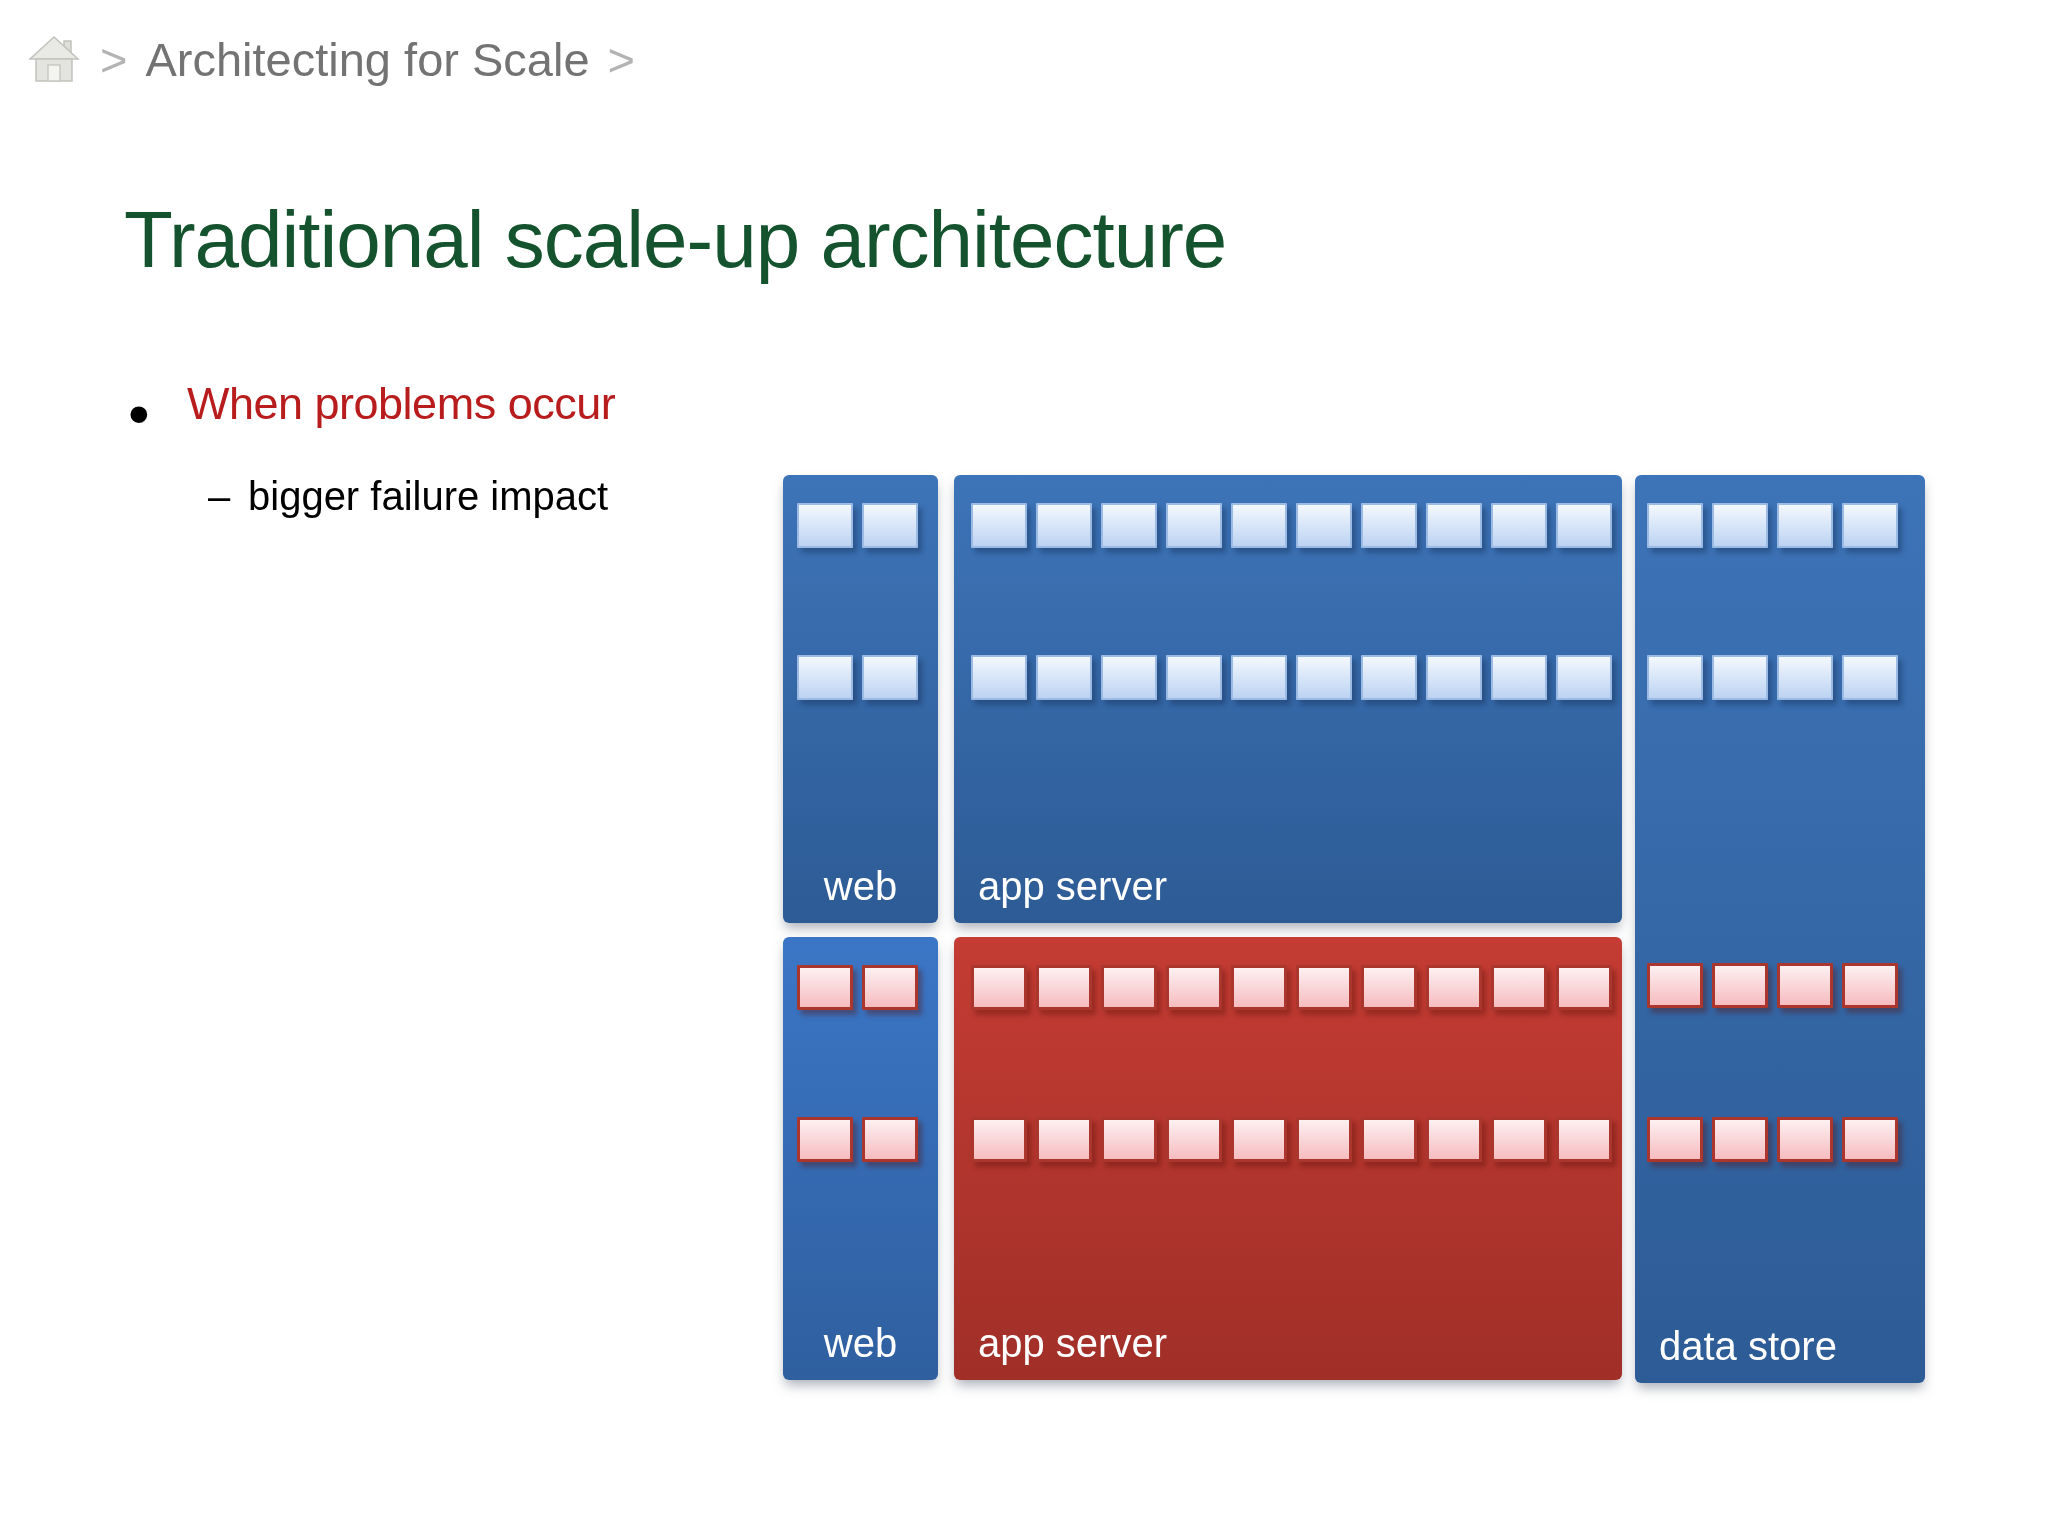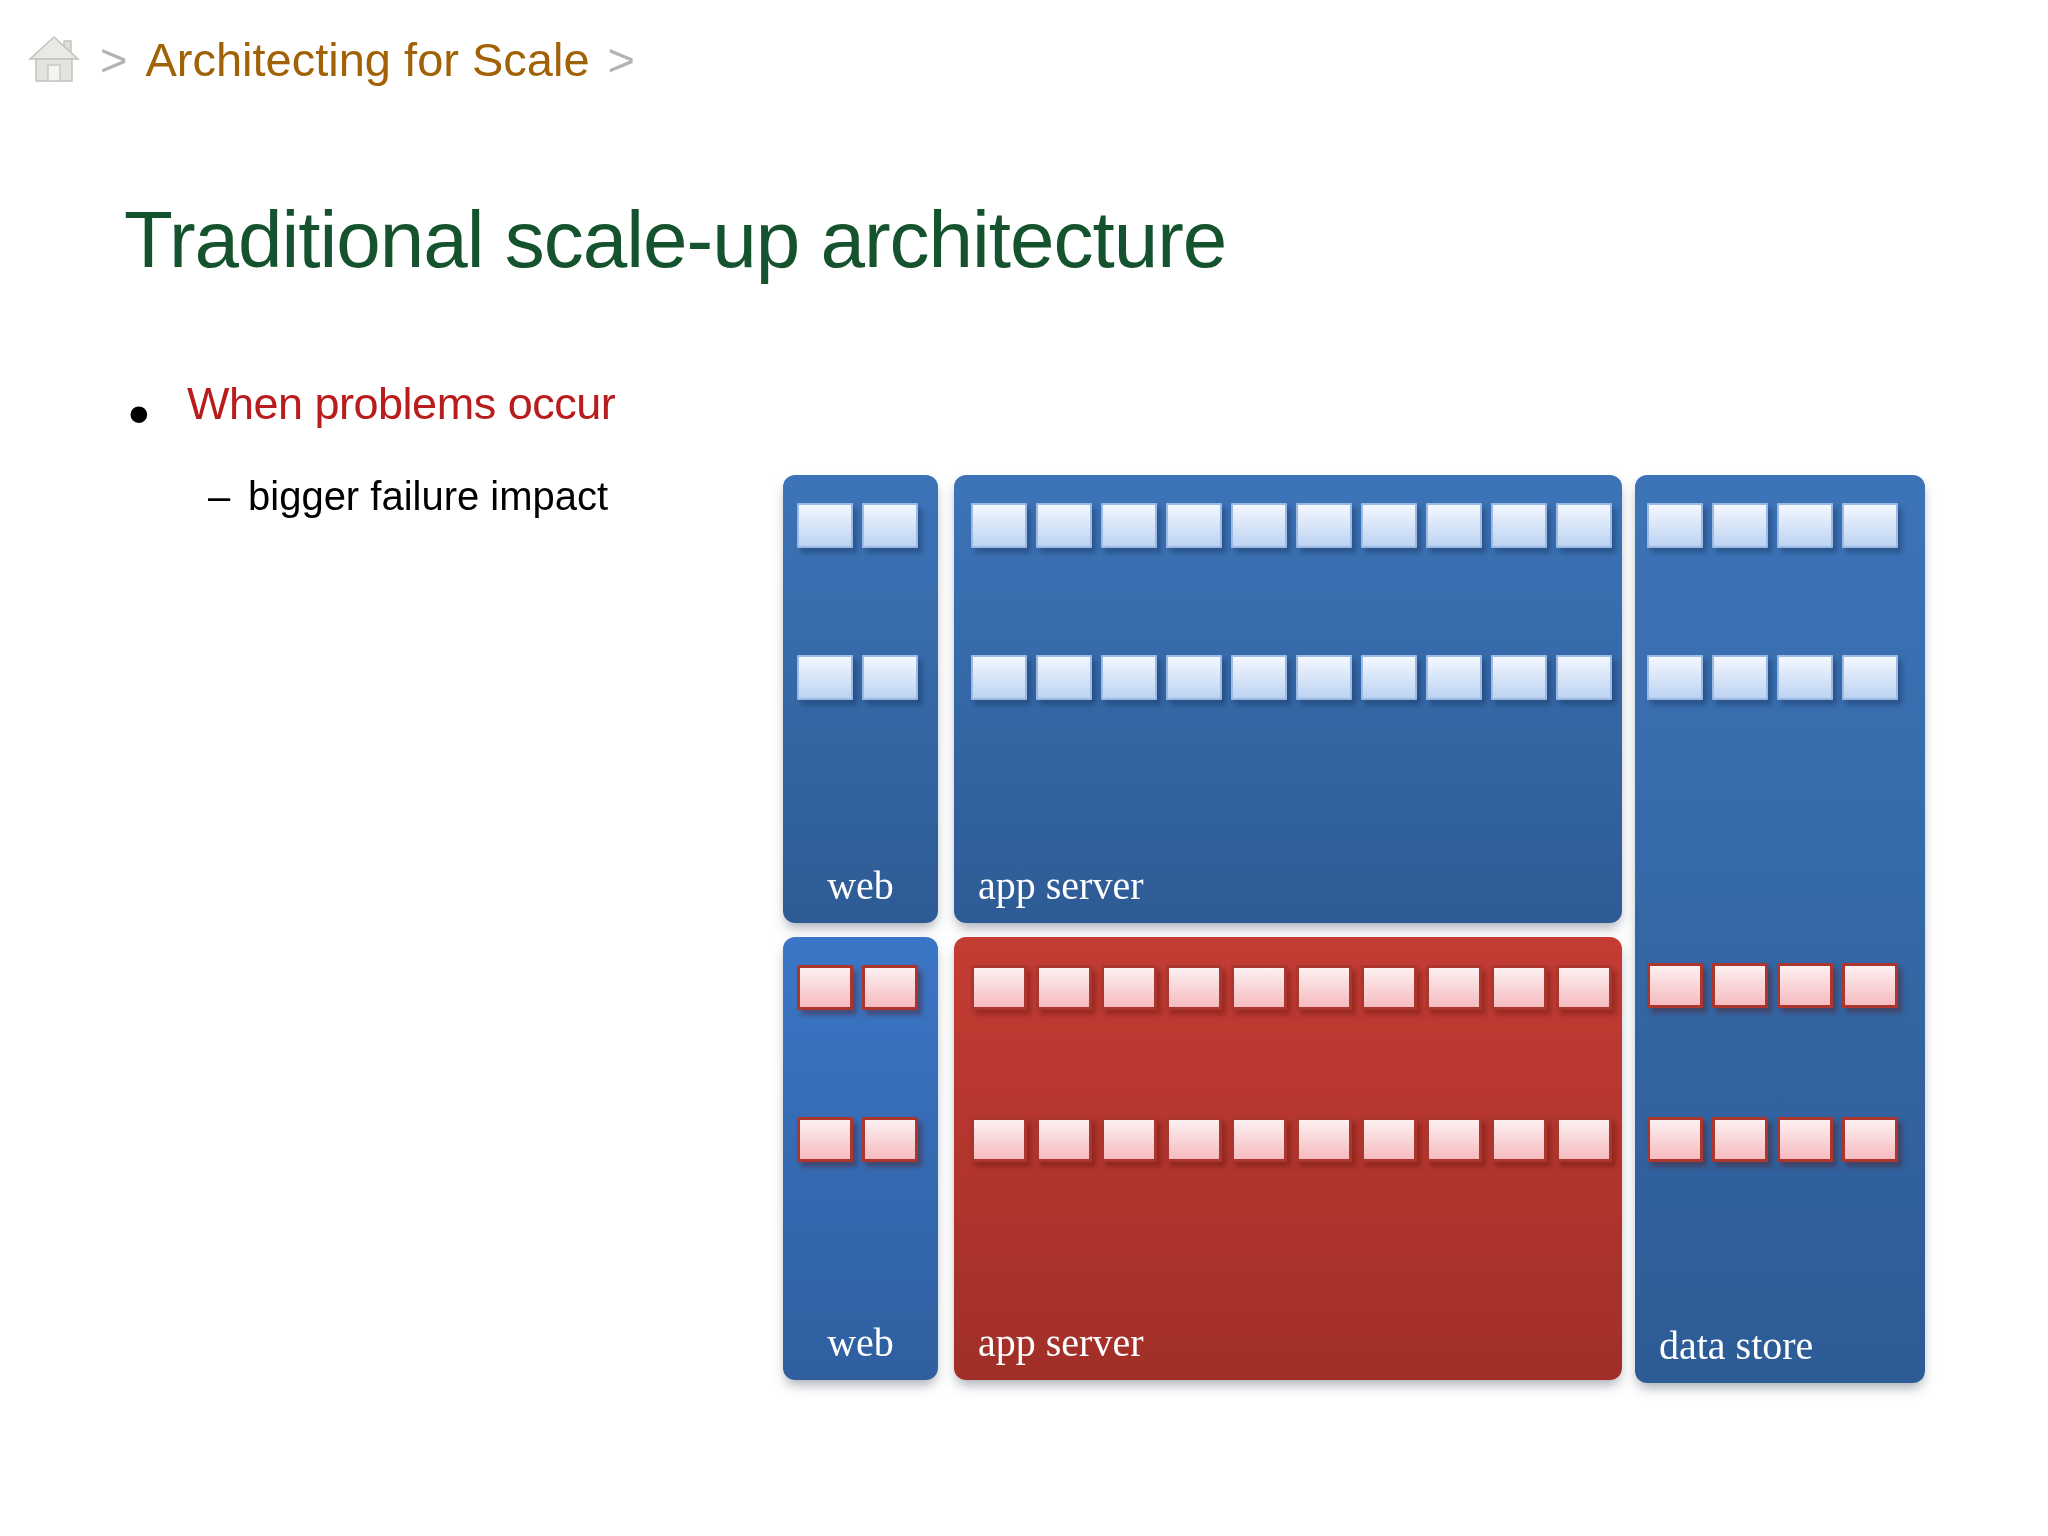--- a/index.html
+++ b/index.html
@@ -6,41 +6,40 @@
   body{
     width:2048px;height:1536px;position:relative;background:#ffffff;
     font-family:"Liberation Sans", sans-serif;overflow:hidden;
   }
 
   
   .breadcrumb{
     position:absolute;left:26px;top:28px;height:62px;
     display:flex;align-items:center;gap:18px;font-size:47px;
   }
-  .crumb-muted{color:#a16207;}
+  .crumb-muted{color:#737373;}
   .crumb-sep{color:#b3b3b3;}
   .crumb-current{color:#000000;}
   .home-icon{width:56px;height:56px;display:block;}
 
   
   .slide-title{
     position:absolute;left:124px;top:196px;margin:0;
     font-size:80px;font-weight:400;color:#14532d;letter-spacing:-1px;line-height:1.1;
   }
   .bullet-dot{position:absolute;left:128px;top:378px;font-size:62px;color:#000;}
   .bullet-text{position:absolute;left:187px;top:378px;font-size:45px;color:#b91c1c;letter-spacing:-0.5px;}
   .sub-dash{position:absolute;left:208px;top:474px;font-size:40px;color:#000;}
   .sub-text{position:absolute;left:248px;top:474px;font-size:40px;color:#000;}
 
   
   .diagram{position:absolute;left:783px;top:475px;width:1142px;height:908px;}
   .box{
-    position:absolute;border-radius:12px;
+    position:absolute;border-radius:6px;
     box-shadow:0 7px 12px -2px rgba(90,100,115,0.5);
-    font-family:Liberation Serif, serif;
   }
   .box.blue{background:linear-gradient(180deg,#3d74b8 0%,#2d5b95 100%);}
   .box.blue-bright{background:linear-gradient(180deg,#3b76c6 0%,#2f5f9f 100%);}
   .box.red{background:linear-gradient(180deg,#c43c33 0%,#a02f28 100%);}
 
   #box-web-top   {left:0;     top:0;     width:155px; height:448px;}
   #box-app-top   {left:171px; top:0;     width:668px; height:448px;}
   #box-web-bottom{left:0;     top:462px; width:155px; height:443px;}
   #box-app-bottom{left:171px; top:462px; width:668px; height:443px;}
   #box-data-store{left:852px; top:0;     width:290px; height:908px;}

